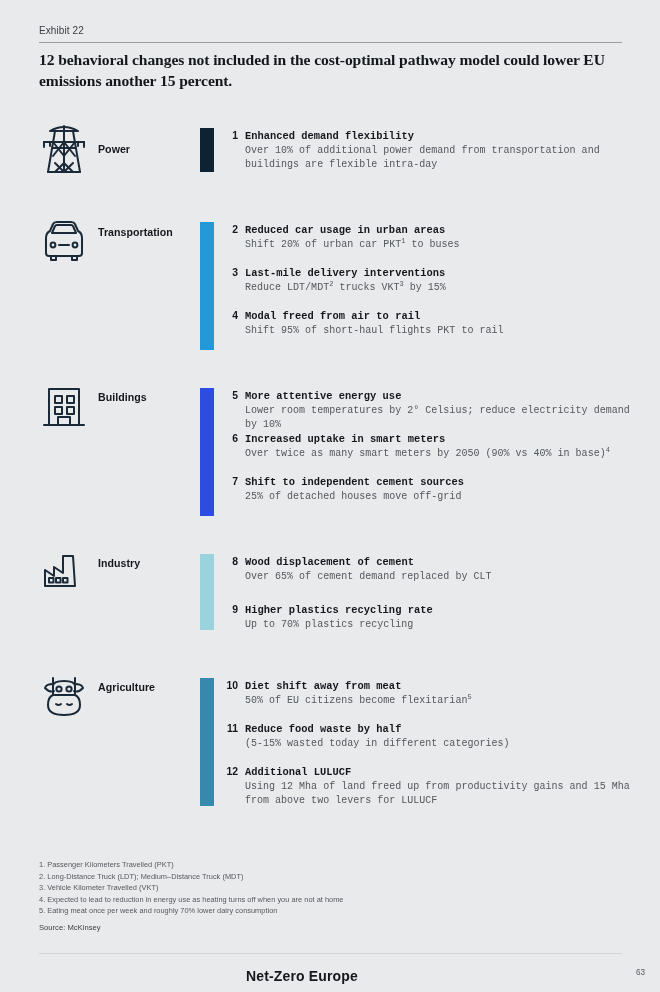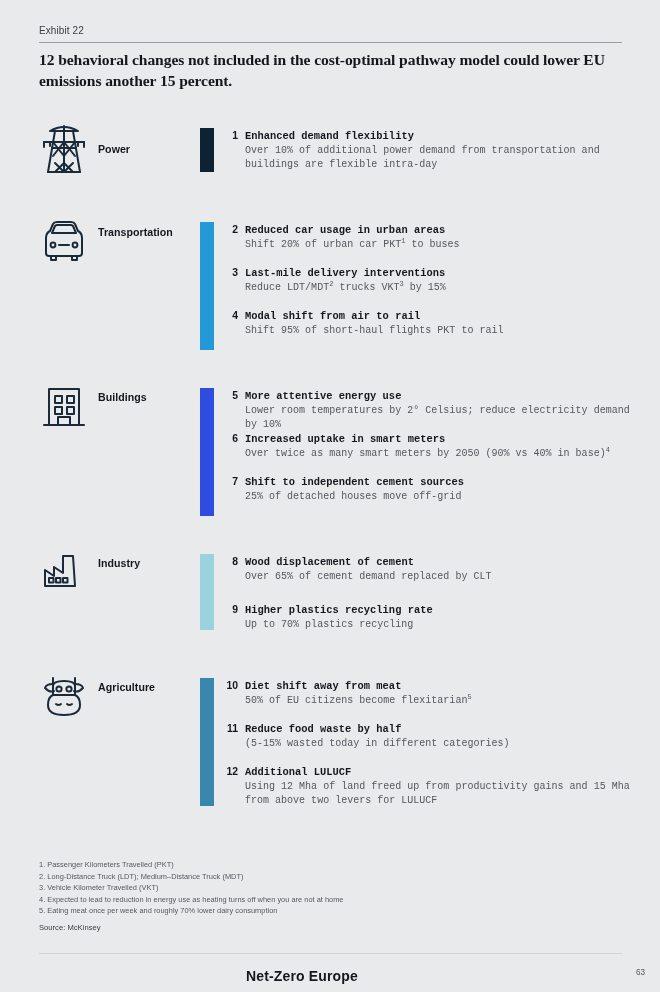--- a/index.html
+++ b/index.html
@@ -229,21 +229,21 @@
           <div class="item" style="position: absolute; top: 43px; left: 0px; width: 410px;">
             <div class="item-num">3</div>
             <div class="item-body">
               <div class="item-title">Last-mile delivery interventions</div>
               <div class="item-desc">Reduce LDT/MDT<sup>2</sup> trucks VKT<sup>3</sup> by 15%</div>
             </div>
           </div>
           <div class="item" style="position: absolute; top: 86px; left: 0px; width: 410px;">
             <div class="item-num">4</div>
             <div class="item-body">
-              <div class="item-title">Modal shift from air to rail</div>
+              <div class="item-title">Modal freed from air to rail</div>
               <div class="item-desc">Shift 95% of short-haul flights PKT to rail</div>
             </div>
           </div>
         </div>
       </div>
       <div class="section" style="top: 0px;">
         <div class="sector-icon" style="top: 384px;">
           <svg width="46" height="46" viewBox="0 0 46 46" fill="none" stroke="#1b2a38" stroke-width="2" stroke-linecap="round" stroke-linejoin="round">
       <path d="M8 5 L38 5 L38 41 L8 41 Z"></path>
       <rect x="14" y="12" width="7" height="7"></rect>

